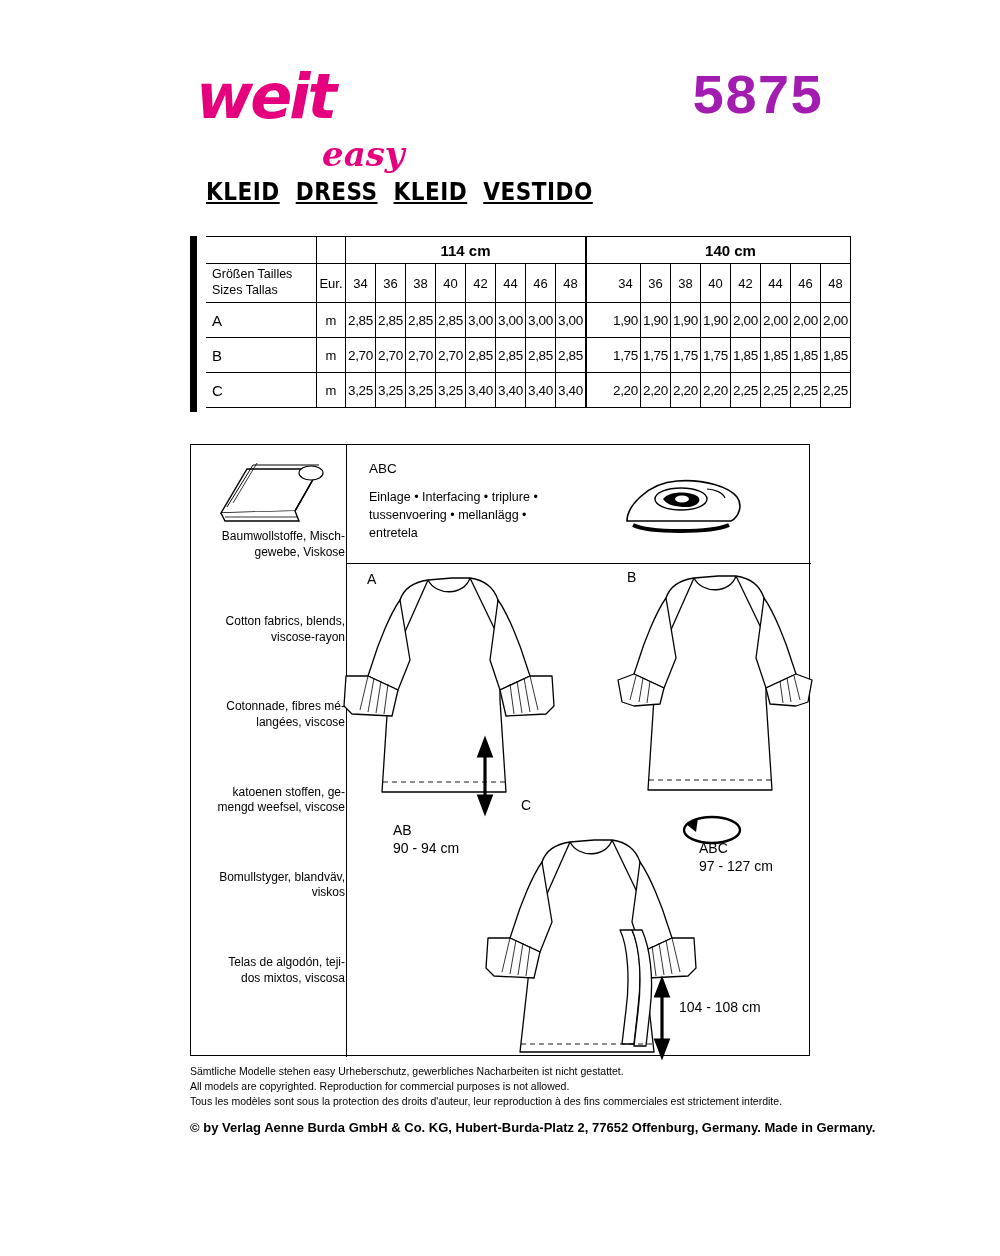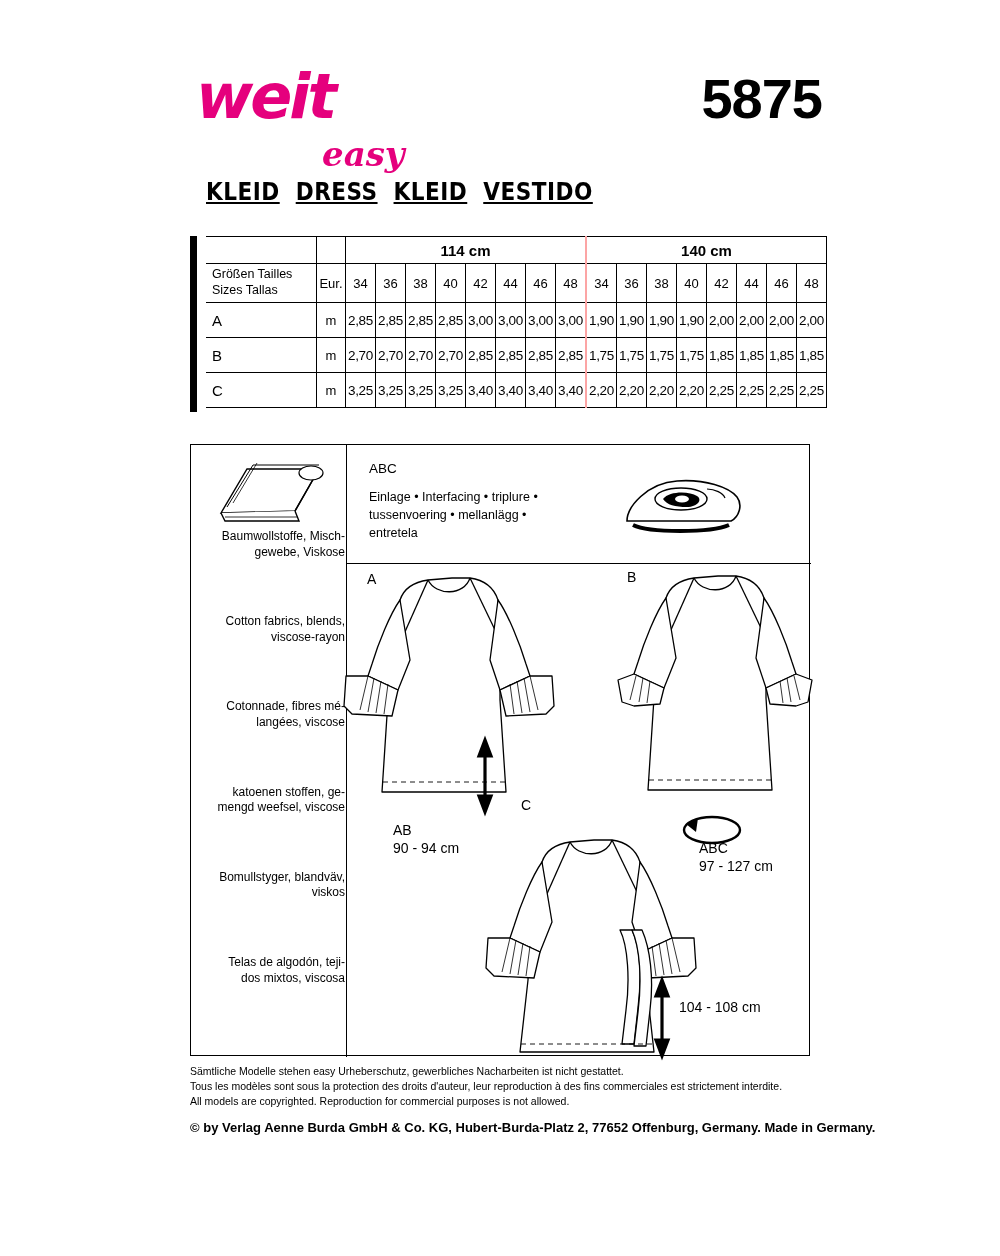--- a/index.html
+++ b/index.html
@@ -48,25 +48,25 @@
     color: #e5007d;
     position: absolute;
     left: 126px;
     top: 56px;
     margin-top: 12px;
   }
   .pattern-number {
     position: absolute;
     right: 178px;
     top: 66px;
-    font-family: Liberation Sans, sans-serif;
+    font-family: Liberation Mono, monospace;
     font-weight: bold;
     font-size: 56px;
     letter-spacing: -1px;
-    color: #000000;
+    color: #a21caf;
   }
 
   .title-line {
     position: absolute;
     left: 206px;
     top: 178px;
     font-family: "DejaVu Sans Condensed", "Liberation Sans", sans-serif;
     font-weight: bold;
     font-size: 24px;
     letter-spacing: 0.5px;
@@ -129,21 +129,21 @@
     width: 28px;
     text-align: center;
     font-size: 13px;
   }
   .tbl .size-cell { width: 29px; }
   .tbl .val-cell {
     width: 29px;
     font-size: 13.5px;
     letter-spacing: -0.3px;
   }
-  .tbl .thick-left { border-left: 2px solid #fca5a5; }
+  .tbl .thick-left { border-left: 2px solid #000000; padding-left: 24px; }
 
   
   .infobox {
     position: absolute;
     left: 190px;
     top: 444px;
     width: 620px;
     height: 612px;
     border: 1px solid #000;
     box-sizing: border-box;
@@ -484,18 +484,18 @@
     </g>
 
     <g fill="none" stroke="#000" stroke-width="2.4">
       <ellipse cx="712" cy="830" rx="28" ry="13"></ellipse>
       <polygon points="686,824 698,818 696,832" fill="#000" stroke="none"></polygon>
     </g>
   </svg>
 
   <div class="footer">
     <div>Sämtliche Modelle stehen easy Urheberschutz, gewerbliches Nacharbeiten ist nicht gestattet.</div>
+    <div>All models are copyrighted. Reproduction for commercial purposes is not allowed.</div>
     <div>Tous les modèles sont sous la protection des droits d'auteur, leur reproduction à des fins commerciales est strictement interdite.</div>
-    <div>All models are copyrighted. Reproduction for commercial purposes is not allowed.</div>
     <div class="copy">© by Verlag Aenne Burda GmbH &amp; Co. KG, Hubert-Burda-Platz 2, 77652 Offenburg, Germany. Made in Germany.</div>
   </div>
 
 </div>
 
 </body></html>

